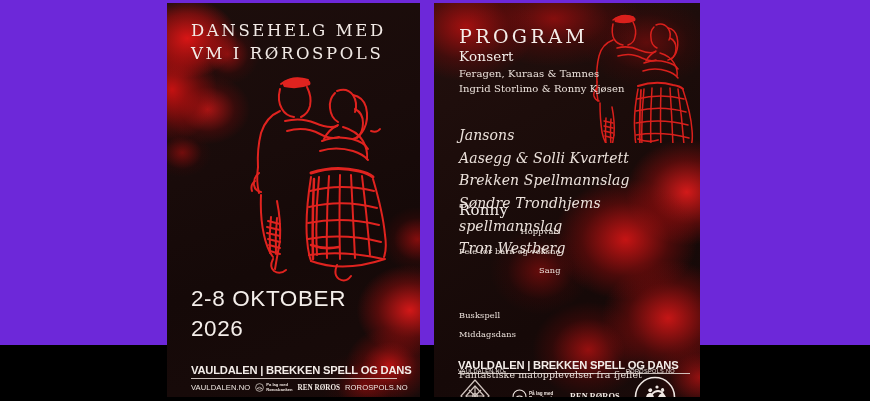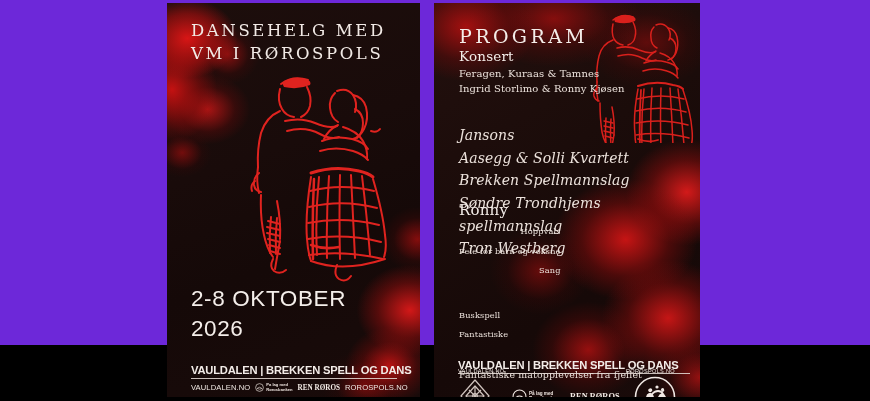--- a/index.html
+++ b/index.html
@@ -362,21 +362,21 @@
 Søndre Trondhjems spellmannslag
 Tron Westberg</div>
 
     <div class="p-heading" id="h-kurs">Ronny</div>
     <div class="p-list" id="list-kurs">Hoppvals
 Fele for barn og voksne
 Sang</div>
 
     <div class="p-list" id="list-extra">
       <div>Buskspell
-Fantastiske</div>
+Middagsdans</div>
       <div class="emph">Fantastiske matopplevelser fra fjellet</div>
     </div>
 
     <div class="footer-band" id="footer-right">
       <div class="fb-title">VAULDALEN | BREKKEN SPELL OG DANS</div>
       <div class="fb-rule"></div>
 
       <div class="logo-row">
 
         <span class="fb-dotno dotno-top-left">VAULDALEN.NO</span>

